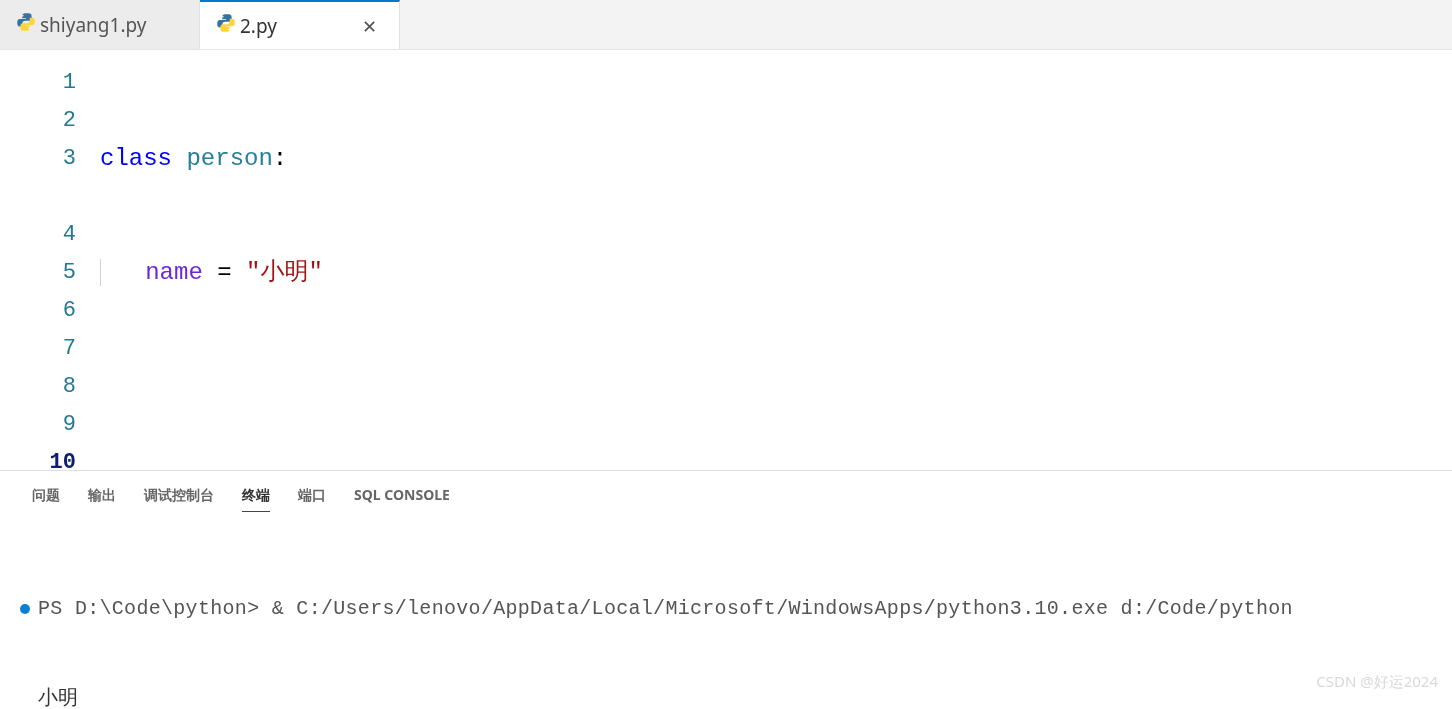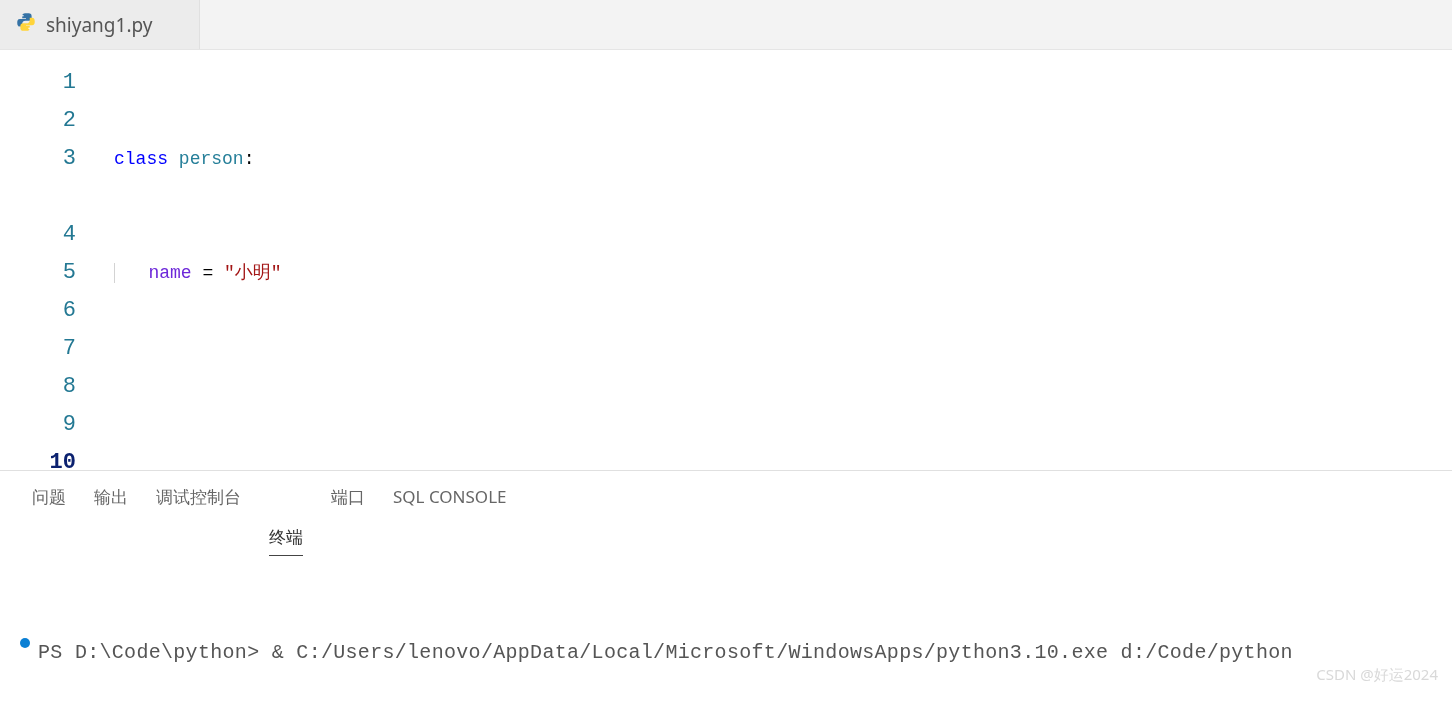--- a/index.html
+++ b/index.html
@@ -15,21 +15,21 @@
     .tabs {
       display: flex;
       height: 50px;
       border-bottom: 1px solid #e5e5e5;
       background: #f3f3f3;
     }
     .tab {
       display: flex;
       align-items: center;
       padding: 0 16px;
-      gap: 10px;
+      gap: 4px;
       background: #ececec;
       border-right: 1px solid #e0e0e0;
       min-width: 200px;
       cursor: pointer;
       font-family: -apple-system, system-ui, sans-serif;
       font-size: 19px;
       color: #555;
     }
     .tab.active {
       background: #ffffff;
@@ -57,26 +57,25 @@
       padding-right: 24px;
       color: #237893;
       font-size: 22px;
       line-height: 38px;
       padding-top: 14px;
       user-select: none;
     }
     .gutter .active-line { color: #0b216f; font-weight: 700; }
     .code {
       flex: 1;
-      font-size: 18px;
+      font-size: 24px;
       line-height: 38px;
       padding-top: 14px;
       white-space: pre;
       position: relative;
-      margin-left: 14px;
     }
     .code-line { position: relative; }
     .indent-guide {
       border-left: 1px solid #d3d3d3;
       padding-left: 1px;
     }
     .kw { color: #0000ff; }
     .cls { color: #267f99; }
     .str { color: #a31515; }
     .num { color: #098658; }
@@ -84,68 +83,80 @@
     .dark { color: #000000; }
     .panel-divider {
       height: 1px;
       background: #e0e0e0;
     }
     .panel-tabs {
       display: flex;
       gap: 28px;
       padding: 14px 32px 8px 32px;
       font-family: -apple-system, system-ui, sans-serif;
-      font-size: 17px;
+      font-size: 14px;
       color: #666;
+      font-weight: bold;
     }
     .panel-tab { cursor: pointer; padding-bottom: 6px; }
     .panel-tab.active {
       color: #333;
       border-bottom: 1px solid #444;
-      margin-top: 40px;
     }
     .terminal {
       padding: 14px 20px;
       font-size: 20px;
       line-height: 30px;
       font-family: Consolas, "Courier New", monospace;
       color: #333;
       white-space: pre;
     }
-    .term-line { display: flex; align-items: flex-start; font-family: Liberation Mono, monospace; }
+    .term-line { display: flex; align-items: center; font-family: Liberation Mono, monospace; }
     .bullet-blue {
       width: 10px; height: 10px;
       border-radius: 50%;
       background: #0a7fd4;
       margin-right: 8px;
     }
     .prompt { color: #555; letter-spacing: 0.3px; }
     .watermark {
       position: absolute;
       right: 14px;
-      bottom: 24px;
+      bottom: 17px;
       color: #d9d9d9;
       font-family: -apple-system, system-ui, sans-serif;
       font-size: 15px;
     }
   </style>
 </head>
 <body>
 
 <div class="tabs">
   <div class="tab">
     <span>
       <svg class="python-icon" viewBox="0 0 32 32">
           <path fill="#3572A5" d="M16 2c-5 0-6 2-6 5v3h6v1H7c-3 0-5 1-5 6s2 6 5 6h3v-4c0-3 2-5 5-5h6c2 0 4-2 4-4V7c0-3-1-5-6-5h-3z"></path>
           <circle cx="11" cy="6" r="1.3" fill="#fff"></circle>
           <path fill="#FFD43B" d="M16 30c5 0 6-2 6-5v-3h-6v-1h9c3 0 5-1 5-6s-2-6-5-6h-3v4c0 3-2 5-5 5h-6c-2 0-4 2-4 4v3c0 3 1 5 6 5h3z"></path>
           <circle cx="21" cy="26" r="1.3" fill="#fff"></circle>
         </svg>
     </span>
     <span class="tab-label">shiyang1.py</span>
+  </div>
+  <div class="tab active">
+    <span>
+      <svg class="python-icon" viewBox="0 0 32 32">
+          <path fill="#3572A5" d="M16 2c-5 0-6 2-6 5v3h6v1H7c-3 0-5 1-5 6s2 6 5 6h3v-4c0-3 2-5 5-5h6c2 0 4-2 4-4V7c0-3-1-5-6-5h-3z"></path>
+          <circle cx="11" cy="6" r="1.3" fill="#fff"></circle>
+          <path fill="#FFD43B" d="M16 30c5 0 6-2 6-5v-3h-6v-1h9c3 0 5-1 5-6s-2-6-5-6h-3v4c0 3-2 5-5 5h-6c-2 0-4 2-4 4v3c0 3 1 5 6 5h3z"></path>
+          <circle cx="21" cy="26" r="1.3" fill="#fff"></circle>
+        </svg>
+    </span>
+    <span class="tab-label">2.py</span>
+    <span class="tab-close">✕</span>
   </div>
 </div>
 
 <div class="editor">
   <div class="gutter">
     <div>1</div>
     <div>2</div>
     <div>3</div>
     <div style="line-height:38px;">&nbsp;</div>
     <div>4</div>

